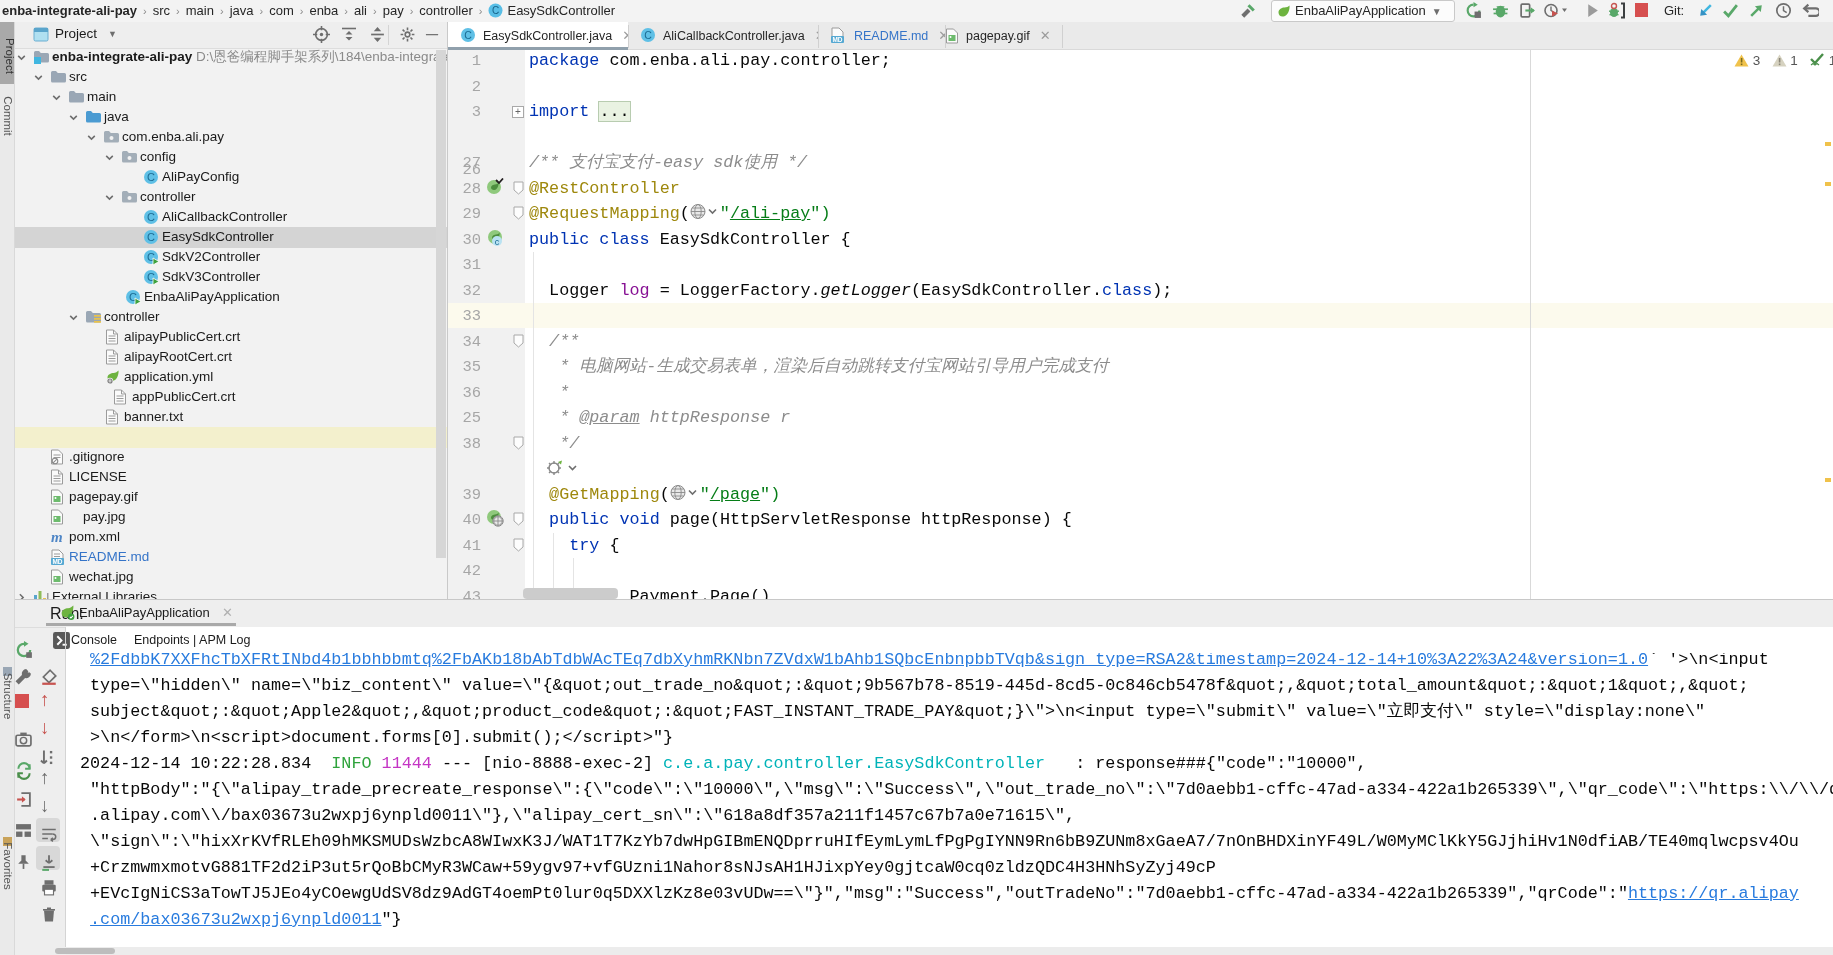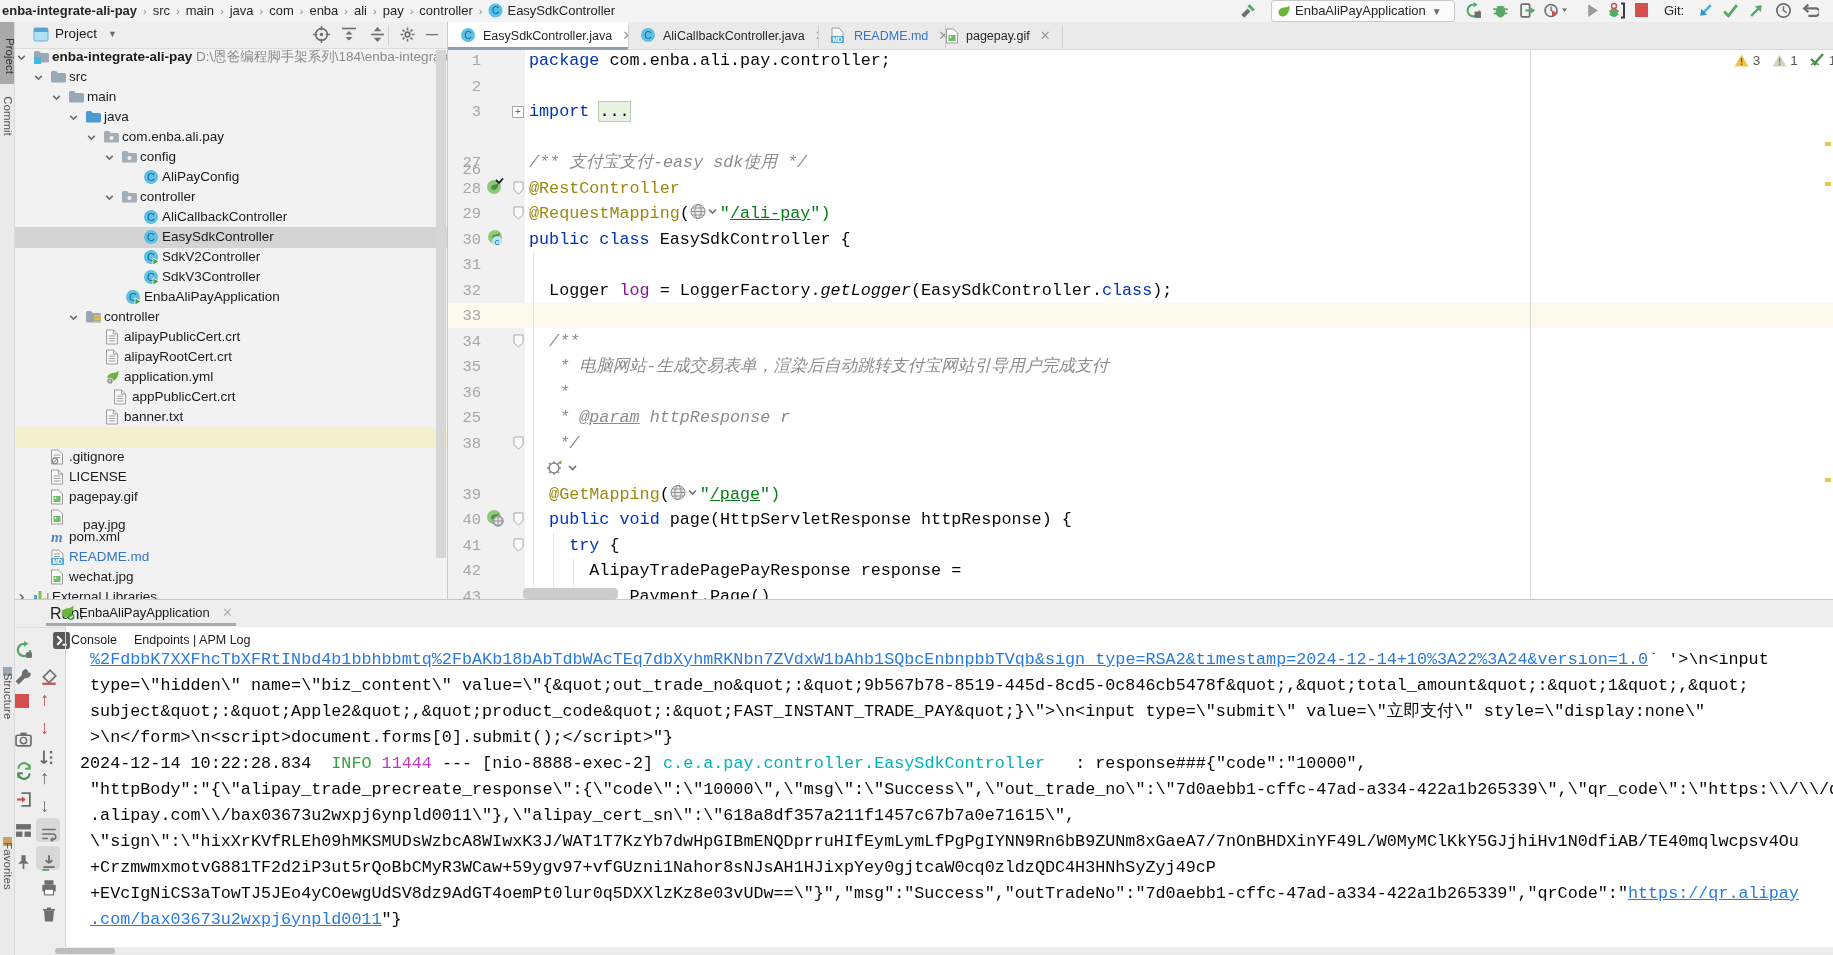--- a/index.html
+++ b/index.html
@@ -427,21 +427,21 @@
       <span class="r" style="left:54px;top:0;">pagepay.gif</span>
     </div>
   <div class="treerow" style="left:0;top:485px;width:433px;">
       <span class="r" style="left:35px;top:2px;">
         <svg width="14" height="16" viewBox="0 0 13 16">
           <path d="M1 1 H8 L12 5 V15 H1 Z" fill="#fbfbfb" stroke="#9b9b9b"></path>
           <rect x="3" y="7" width="7" height="6" fill="#6dbb6d"></rect>
           <circle cx="5" cy="9" r="1" fill="#fff"></circle>
         </svg>
       </span>
-      <span class="r" style="left:54px;top:8px;padding-left:14px;">pay.jpg</span>
+      <span class="r" style="left:54px;top:0;padding-left:14px;">pay.jpg</span>
     </div>
   <div class="treerow" style="left:0;top:505px;width:433px;">
       <span class="r" style="left:35px;top:2px;">
         <svg width="16" height="16" viewBox="0 0 16 16">
           <text x="1" y="13" font-size="15" font-style="italic" font-weight="bold" fill="#4f86c6" font-family="Liberation Serif">m</text>
         </svg>
       </span>
       <span class="r" style="left:54px;top:0;">pom.xml</span>
     </div>
   <div class="treerow" style="left:0;top:525px;width:433px;">
@@ -560,21 +560,20 @@
   <div class="codeline" style="left:81px;top:383px;"><span class="cmt">   * <u><i>@param</i></u> <i>httpResponse</i> r</span></div>
   <div class="codeline" style="left:81px;top:408.5px;"><span class="cmt">   */</span></div>
   <div class="codeline" style="left:81px;top:459.5px;">  <span class="ann">@GetMapping</span>(<span style="display:inline-block;vertical-align:-2px;width:30px;"><svg width="28" height="17" viewBox="0 0 28 17" style="display:inline">
           <circle cx="8" cy="8.5" r="7" fill="#e8e8e8" stroke="#8a8a8a"></circle>
           <ellipse cx="8" cy="8.5" rx="3.2" ry="7" fill="none" stroke="#8a8a8a" stroke-width="0.9"></ellipse>
           <path d="M1 8.5 H15 M2.1 5 H13.9 M2.1 12 H13.9" stroke="#8a8a8a" stroke-width="0.9"></path>
           <path d="M19 6.5 L22.5 10 L26 6.5" fill="none" stroke="#6e6e6e" stroke-width="1.6"></path>
         </svg></span><span class="str">"<u>/page</u>")</span></div>
   <div class="codeline" style="left:81px;top:485px;">  <span class="kw">public void</span> page(HttpServletResponse httpResponse) {</div>
   <div class="codeline" style="left:81px;top:510.5px;">    <span class="kw">try</span> {</div>
-  <div class="codeline" style="left:81px;top:536px;">      AlipayTradePagePayResponse response =</div>
   <div class="codeline" style="left:81px;top:561.5px;">          Payment.Page()</div>
   <div class="r" style="left:97px;top:437px;">
       <svg width="34" height="18" viewBox="0 0 34 18">
         <circle cx="9" cy="9" r="5" fill="none" stroke="#8a8a8a" stroke-width="1.5"></circle>
         <path d="M9 2 V5 M9 13 V16 M2 9 H5 M13 9 H16 M4 4 L6 6 M12 12 L14 14 M14 4 L12 6 M6 12 L4 14" stroke="#8a8a8a" stroke-width="1.4"></path>
         <path d="M13 3 L17 1.5 L16 5.5 Z" fill="#6db33f"></path>
         <path d="M24 7 L27.5 10.5 L31 7" fill="none" stroke="#6e6e6e" stroke-width="1.6"></path>
       </svg>
     </div>
 

